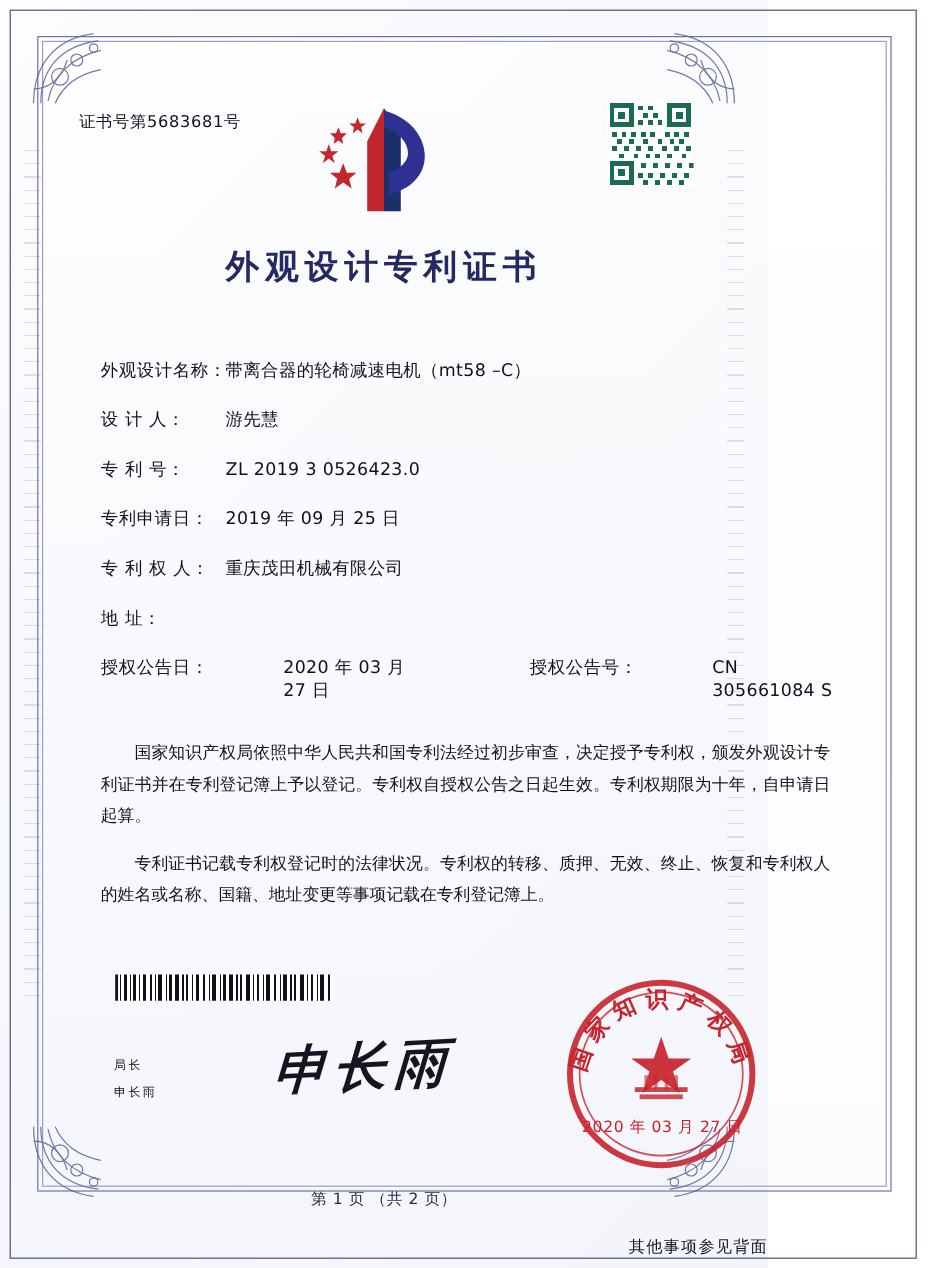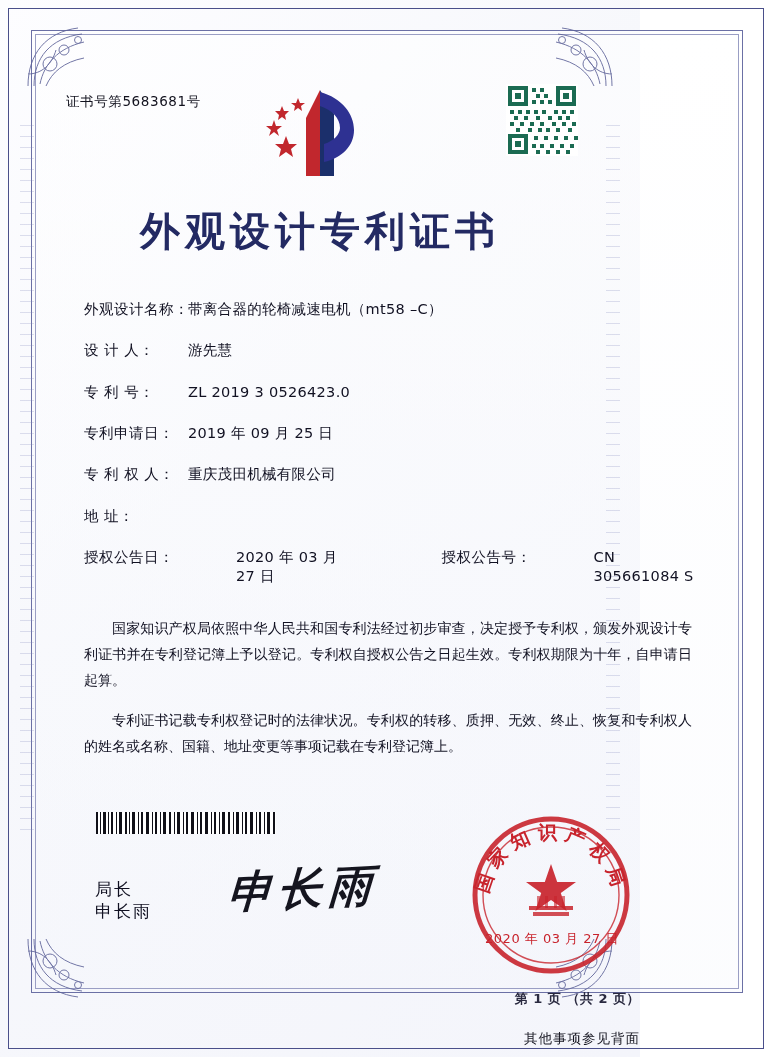--- a/index.html
+++ b/index.html
@@ -96,21 +96,21 @@
     width: 140px; height: 96px;
   }
   .emblem svg { display: block; }
 
   .main-title {
     position: absolute;
     left: 0; right: 0;
     top: 204px;
     text-align: center;
     font-family: "DejaVu Serif", "Liberation Serif", serif;
-    font-size: 40px;
+    font-size: 28px;
     font-weight: bold;
     letter-spacing: 5px;
     color: #232a63;
   }
 
   
   .fields {
     position: absolute;
     left: 84px;
     top: 300px;
@@ -165,21 +165,21 @@
     left: 96px; top: 812px;
     width: 180px; height: 22px;
   }
   .barcode svg { display: block; }
 
   
   .sig-label {
     position: absolute;
     left: 95px;
     top: 878px;
-    font-size: 17px;
+    font-size: 10px;
     line-height: 22px;
     letter-spacing: 2px;
     color: #111122;
   }
   .sig-hand {
     position: absolute;
     left: 228px;
     top: 860px;
     font-family: "DejaVu Serif", "Liberation Serif", serif;
     font-size: 44px;
@@ -207,25 +207,24 @@
     font-size: 13px;
     color: #c8232c;
     letter-spacing: 0.5px;
   }
 
   
   .page-num {
     position: absolute;
     left: 0; right: 0;
     top: 990px;
-    text-align: right;
+    text-align: center;
     font-size: 13px;
     color: #2a2a40;
     letter-spacing: 0.5px;
-    font-weight: bold;
   }
   .footer-note {
     position: absolute;
     left: 0; right: 0;
     top: 1030px;
     text-align: right;
     font-size: 13.5px;
     color: #14141f;
     letter-spacing: 1px;
   }

